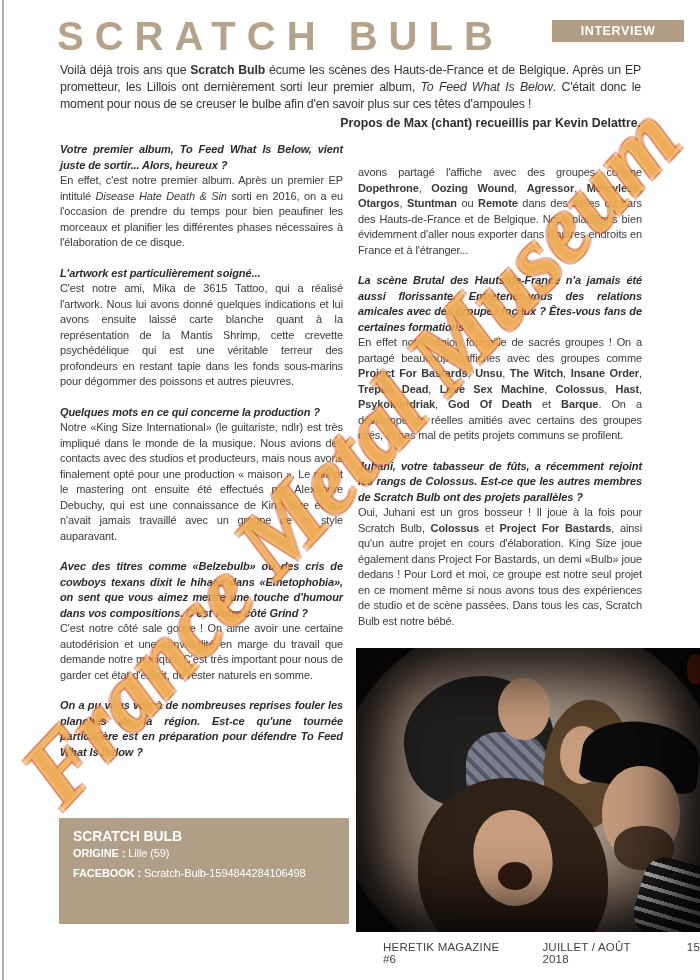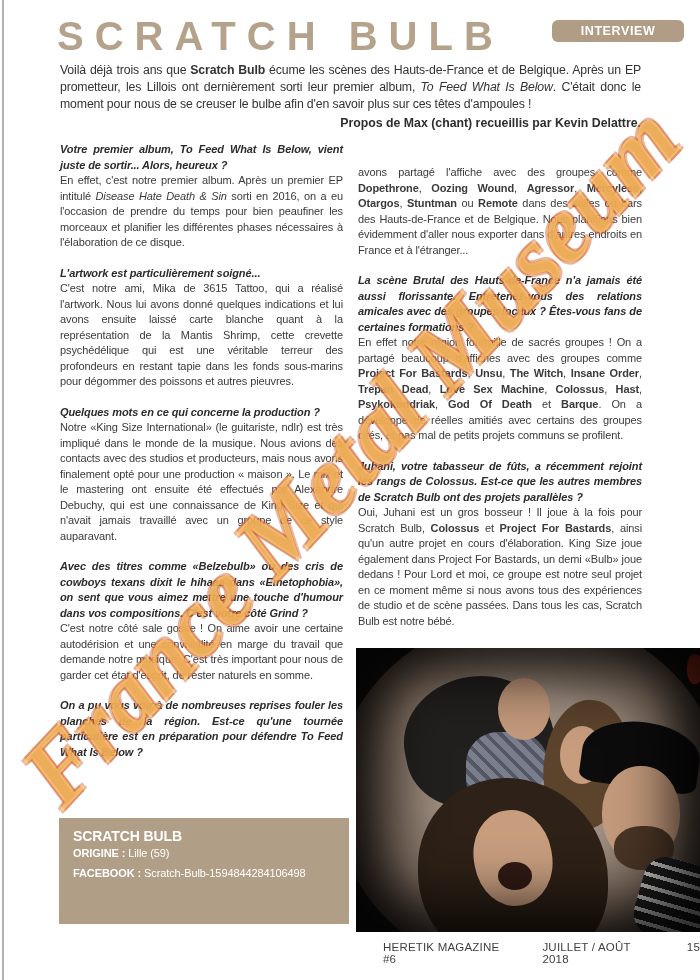--- a/index.html
+++ b/index.html
@@ -6,21 +6,21 @@
   body { width: 700px; height: 980px; background: #ffffff; font-family: "Liberation Sans", sans-serif; }
   .page { position: relative; width: 700px; height: 980px; background: #fff; overflow: hidden; }
 
   .edge-line { position: absolute; left: 2px; top: 0; width: 2px; height: 980px; background: #9a9a9a; opacity: .75; }
 
   .title { position: absolute; left: 57px; top: 14px; font-size: 40px; font-weight: 700;
            letter-spacing: 11px; color: #b5a28b; white-space: nowrap; }
 
   .badge { position: absolute; left: 552px; top: 20px; width: 132px; height: 22px;
            background: #b19c85; color: #fff; font-size: 12.5px; font-weight: 700;
-           letter-spacing: .6px; text-align: center; line-height: 22px; border-radius: 6px; }
+           letter-spacing: .6px; text-align: center; line-height: 22px; }
 
   .intro { position: absolute; left: 60px; top: 62px; width: 581px; font-size: 12.3px;
            line-height: 17px; color: #333; text-align: justify; letter-spacing: -0.15px; }
   .byline { position: absolute; left: 60px; top: 116px; width: 581px; font-size: 12.3px;
             font-weight: 700; color: #2e2e2e; text-align: right; }
 
   .col { position: absolute; top: 142px; font-size: 11px; line-height: 15.5px;
          color: #3a3a3a; text-align: justify; letter-spacing: -0.1px; }
   .col-left  { left: 60px;  width: 283px; }
   .col-right { left: 358px; width: 284px; margin-top: 23px; }

